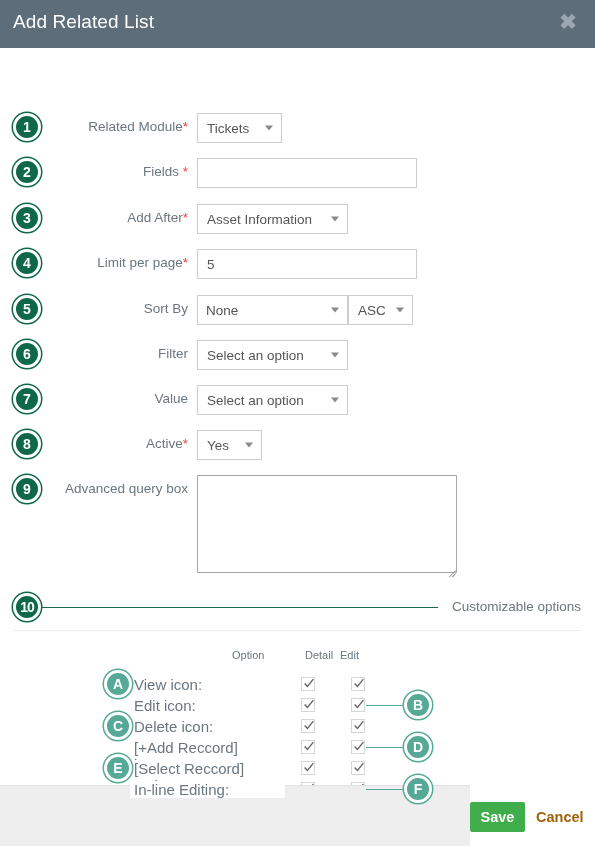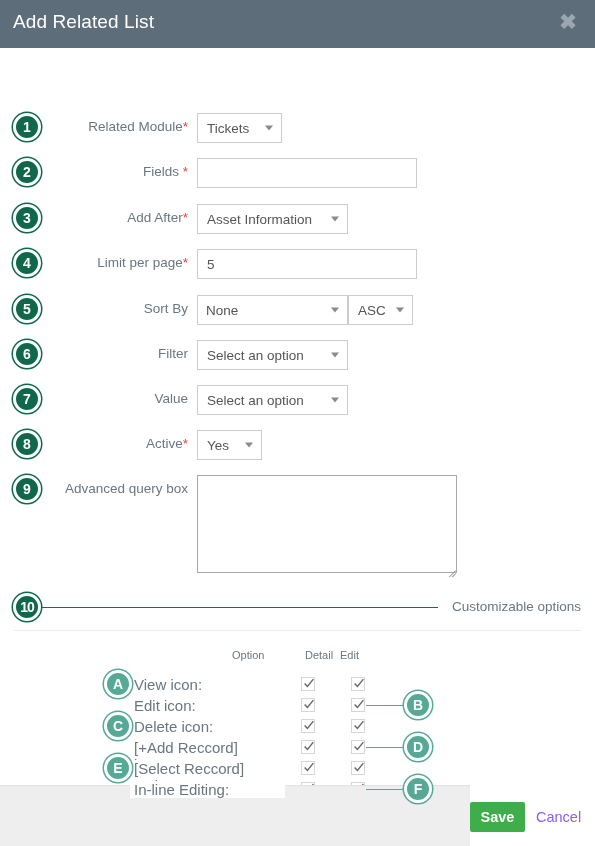--- a/index.html
+++ b/index.html
@@ -268,23 +268,24 @@
     border-radius: 2px;
     cursor: pointer;
     font-family: "Liberation Sans", sans-serif;
     padding: 0;
   }
   .cancel-link {
     position: absolute;
     left: 536px;
     top: 16px;
     font-size: 14.5px;
-    color: #8b5cf6;
+    color: #a16207;
     line-height: 30px;
     cursor: pointer;
+    font-weight: bold;
   }
 </style>
 </head>
 <body>
 
 <div class="modal-header">
   <div class="modal-title">Add Related List</div>
   <div class="close-icon">✖</div>
 </div>
 

